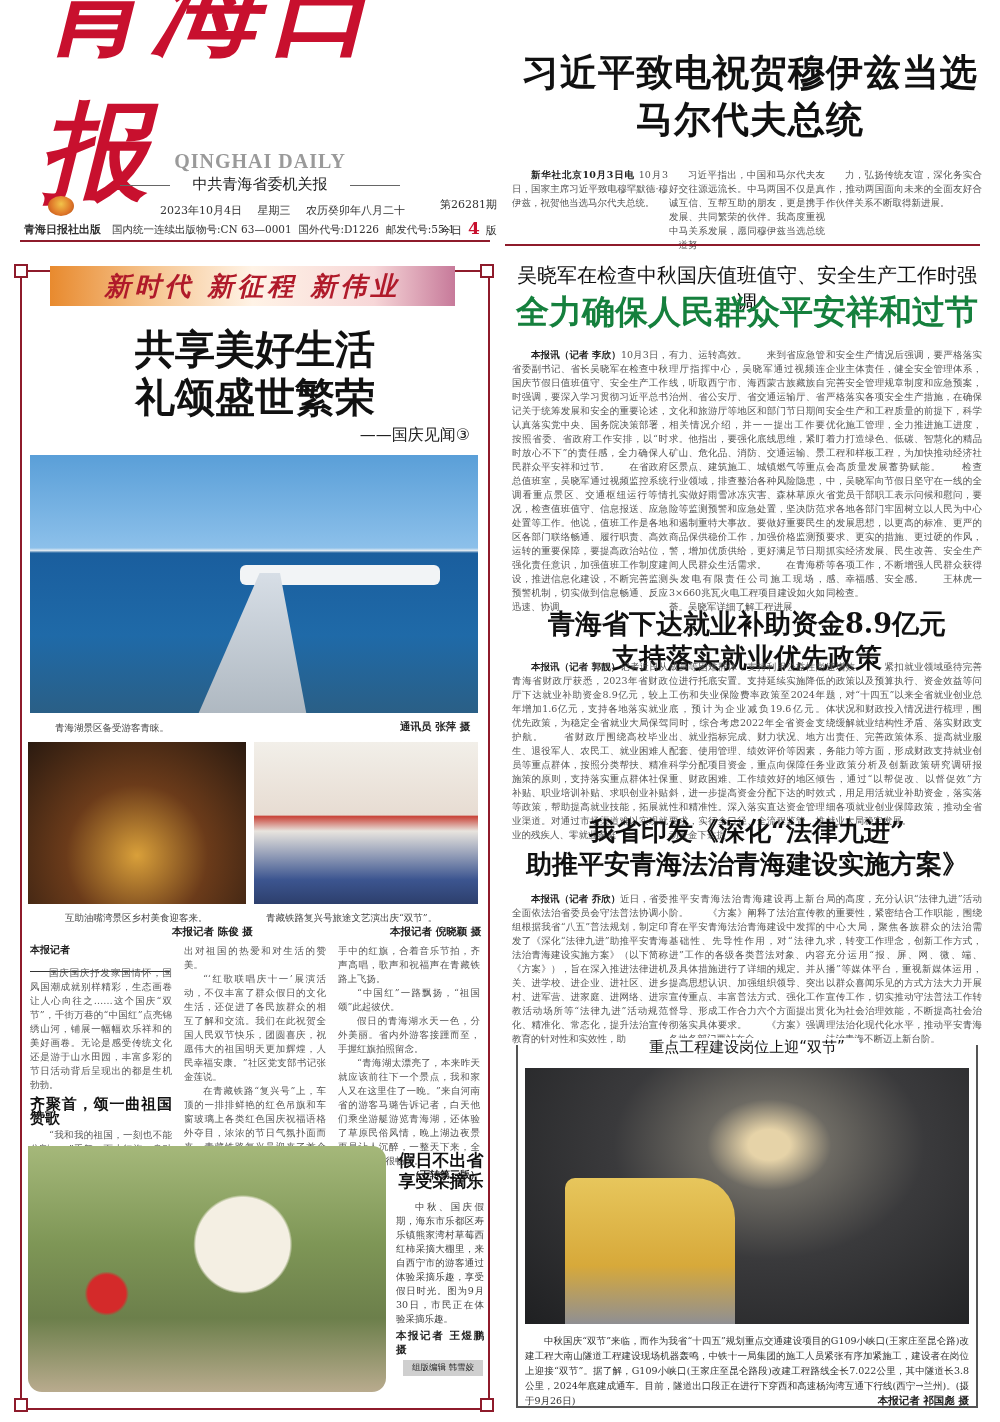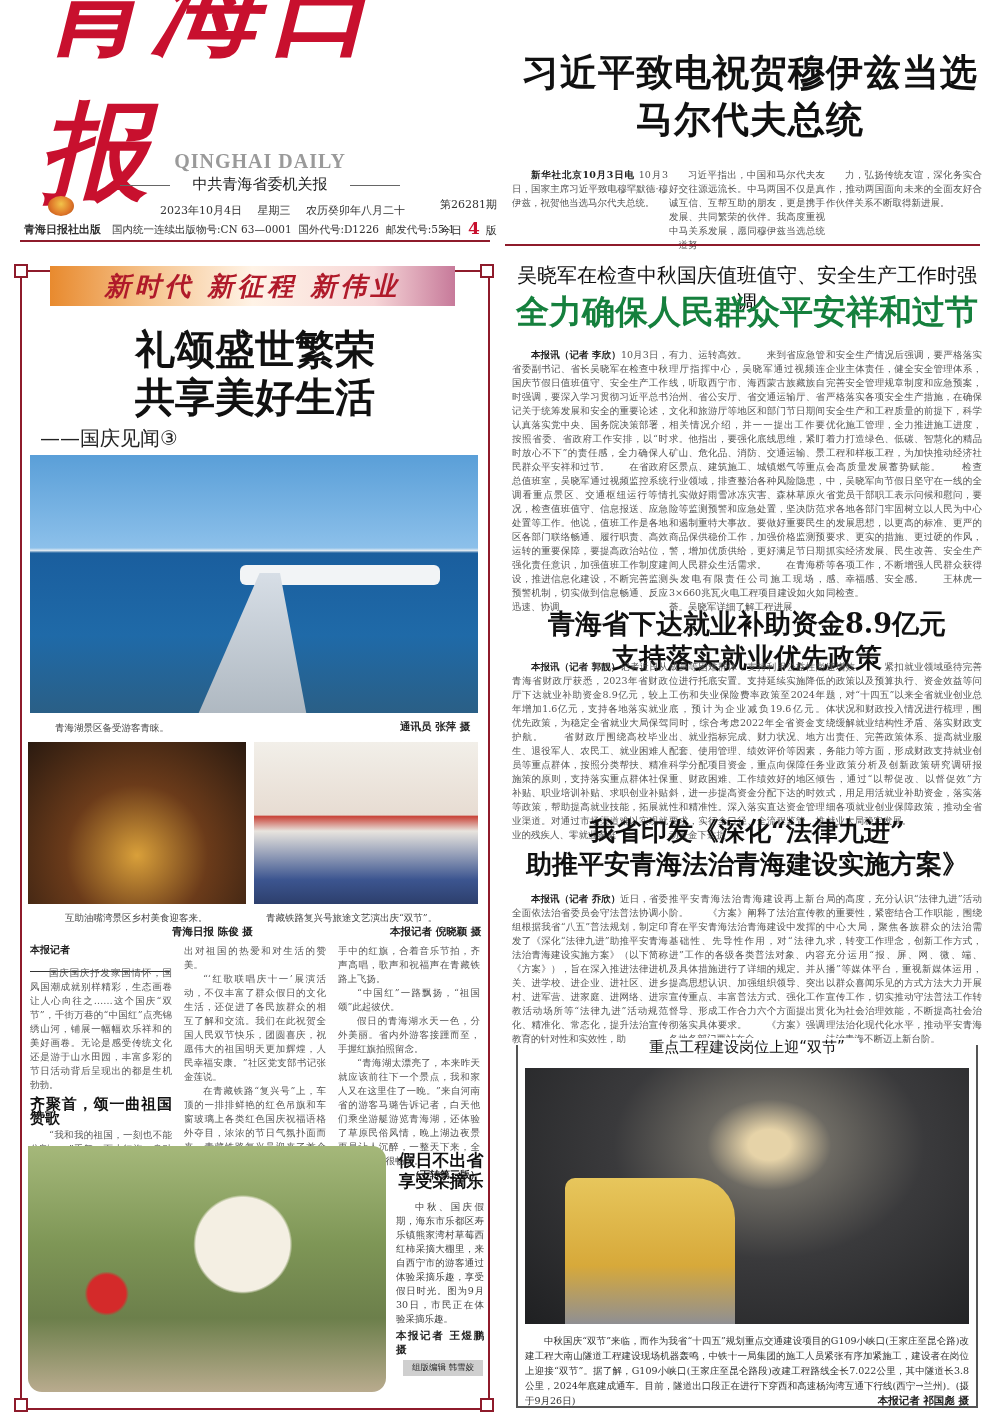--- a/index.html
+++ b/index.html
@@ -26,21 +26,21 @@
   .cols { display: flex; gap: 1px; font-size: 9.5px; line-height: 14px; color: #555; text-align: justify; }
   .cols > div { flex: 1; }
   .cols p { text-indent: 2em; }
   .cols .lead b { color: #222; }
 
   
   .frame { left: 20px; top: 270px; width: 470px; height: 1140px; border: 2px solid #8e1b2b; }
   .frame-corner { width: 14px; height: 14px; border: 2px solid #8e1b2b; background: #fff; }
   .banner { left: 50px; top: 266px; width: 405px; height: 40px; background: linear-gradient(90deg, #e88a2e 0%, #f6c590 25%, #fff3e6 50%, #f7d7d8 80%, #c77a9a 100%); display: flex; align-items: center; justify-content: center; font-size: 26px; font-weight: bold; font-style: italic; color: #b01a2a; letter-spacing: 4px; }
   .feature-head { left: 40px; top: 325px; width: 430px; text-align: center; font-weight: bold; font-size: 40px; line-height: 48px; color: #111; }
-  .feature-sub { left: 40px; top: 425px; width: 430px; text-align: left; font-family: "DejaVu Sans", sans-serif; font-size: 20px; color: #222; }
+  .feature-sub { left: 40px; top: 425px; width: 430px; text-align: right; font-family: "DejaVu Sans", sans-serif; font-size: 16px; color: #222; }
   .photo { overflow: hidden; }
   .lake { left: 30px; top: 455px; width: 448px; height: 258px; background: linear-gradient(180deg, #5a9fd8 0%, #8cc0ea 36%, #dfe9f2 37%, #1a5e9e 38%, #1f6aa8 70%, #2a5f86 100%); }
   .pier { left: 160px; top: 118px; width: 120px; height: 160px; background: linear-gradient(180deg, #d7dee6, #a9b3bc); clip-path: polygon(58% 0, 75% 0, 100% 100%, 0 100%); }
   .boats { left: 210px; top: 110px; width: 200px; height: 20px; background: #f2f4f6; border-radius: 6px; }
   .cap { font-size: 9.5px; color: #444; font-family: "DejaVu Serif", serif; }
   .credit { font-size: 10.5px; font-weight: bold; color: #222; font-family: "DejaVu Sans", sans-serif; }
   .food { left: 28px; top: 742px; width: 218px; height: 162px; background: radial-gradient(circle at 50% 70%, #d9a03a 0%, #6b3b1a 45%, #2a1a10 100%); }
   .train { left: 254px; top: 742px; width: 224px; height: 162px; background: linear-gradient(180deg, #f2efe9 0%, #e7dcd2 45%, #c9453a 46%, #e8e4de 55%, #3c5590 85%, #2d3f6c 100%); }
   .sec-tag { left: 30px; top: 943px; width: 140px; border-bottom: 1px solid #333; font-family: "DejaVu Sans", sans-serif; font-size: 10px; font-weight: bold; padding-bottom: 14px; }
   .subhead { font-family: "DejaVu Sans", sans-serif; font-weight: bold; font-size: 15px; color: #111; margin: 5px 0 3px; }
@@ -100,36 +100,36 @@
 </div>
 <div class="abs rule-red2"></div>
 
 <div class="abs frame"></div>
 <div class="abs frame-corner" style="left:14px; top:264px;"></div>
 <div class="abs frame-corner" style="left:480px; top:264px;"></div>
 <div class="abs frame-corner" style="left:14px; top:1398px;"></div>
 <div class="abs frame-corner" style="left:480px; top:1398px;"></div>
 <div class="abs banner">新时代 新征程 新伟业</div>
 <div class="abs feature-head">
+  <div>共享美好生活</div>
   <div>礼颂盛世繁荣</div>
-  <div>共享美好生活</div>
 </div>
 <div class="abs feature-sub">——国庆见闻③</div>
 
 <div class="abs photo lake">
   <div class="abs boats"></div>
   <div class="abs pier"></div>
 </div>
 <div class="abs cap" style="left:55px; top:722px;">青海湖景区备受游客青睐。</div>
 <div class="abs credit" style="left:400px; top:720px;">通讯员 张萍 摄</div>
 
 <div class="abs photo food"></div>
 <div class="abs photo train"></div>
 <div class="abs cap" style="left:44px; top:912px;margin-left:21px;">互助油嘴湾景区乡村美食迎客来。</div>
-<div class="abs credit" style="left:172px; top:925px;">青海日报 陈俊 摄</div>
+<div class="abs credit" style="left:172px; top:925px;">本报记者 陈俊 摄</div>
 <div class="abs cap" style="left:266px; top:912px;">青藏铁路复兴号旅途文艺演出庆“双节”。</div>
 <div class="abs credit" style="left:390px; top:925px;">本报记者 倪晓颖 摄</div>
 
 <div class="abs sec-tag">本报记者</div>
 <div class="abs cols" style="left:30px; top:966px; width:450px; gap:12px;">
   <div>
     <p>国庆国庆抒发家国情怀，国风国潮成就别样精彩，生态画卷让人心向往之……这个国庆“双节”，千街万巷的“中国红”点亮锦绣山河，铺展一幅幅欢乐祥和的美好画卷。无论是感受传统文化还是游于山水田园，丰富多彩的节日活动背后呈现出的都是生机勃勃。</p>
     <div class="subhead">齐聚首，颂一曲祖国赞歌</div>
     <p>“我和我的祖国，一刻也不能分割……”手舞一面小红旗，身贴一颗“爱国心”，10月3日，海南藏族自治州贵德县河阴镇歌春园社区，居民们用歌声唱</p>
   </div>

